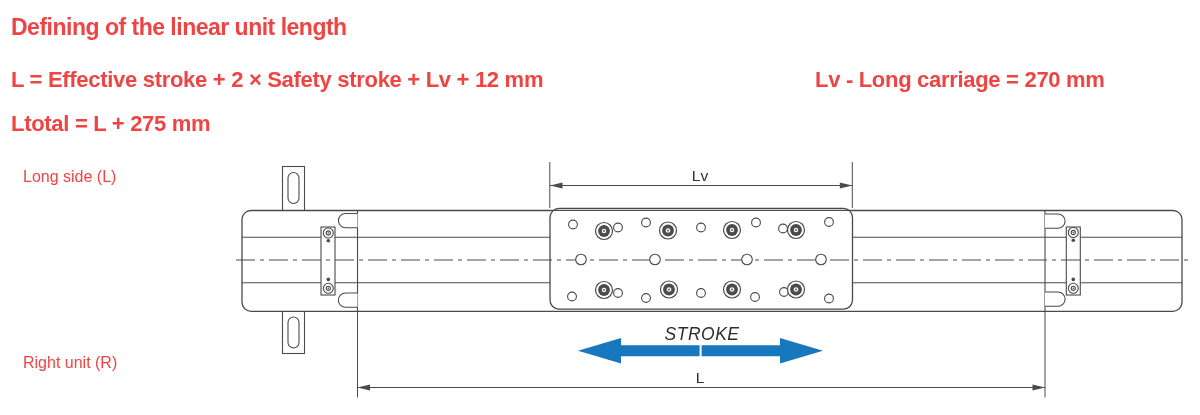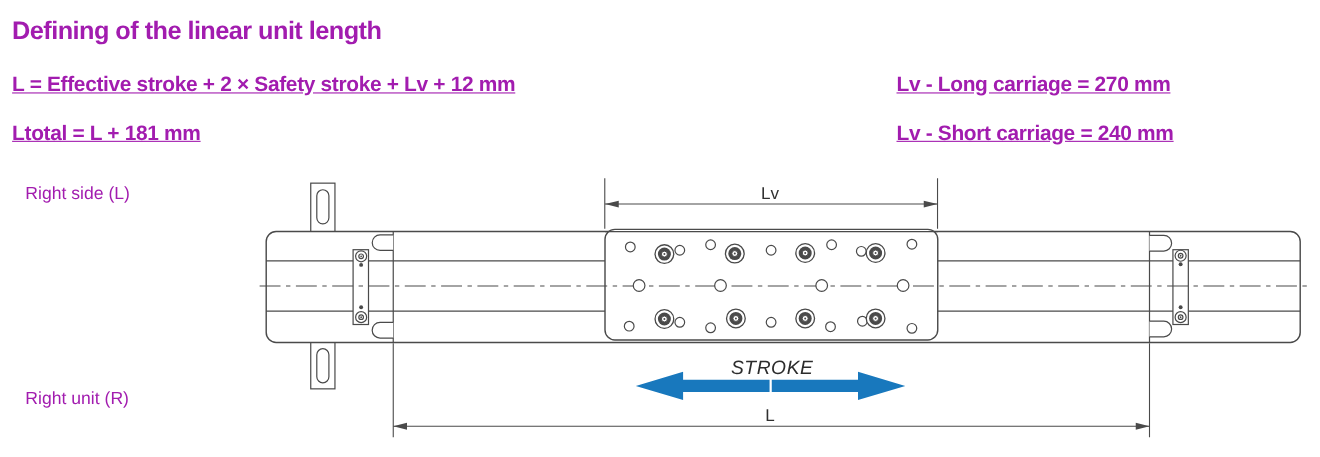--- a/index.html
+++ b/index.html
@@ -1,22 +1,22 @@
 <!DOCTYPE html>
 <html><head>
 <meta charset="utf-8">
 <style>
   html,body{margin:0;padding:0;background:#fff;}
   .canvas{
     position:relative;width:1200px;height:415px;background:#fff;overflow:hidden;
-    font-family:"Liberation Sans","DejaVu Sans",sans-serif;color:#a21caf;
+    font-family:"Liberation Sans","DejaVu Sans",sans-serif;color:#ef4444;
   }
   .txt{position:absolute;white-space:nowrap;}
   .title{left:11px;top:14px;font-size:23px;font-weight:bold;letter-spacing:-0.5px;}
-  .formula{font-size:19px;font-weight:bold;letter-spacing:-0.3px;text-decoration:underline;}
+  .formula{font-size:22px;font-weight:bold;letter-spacing:-0.3px;}
   .f1{left:11px;top:67px;}
   .f2{left:11px;top:111px;}
   .r1{left:815px;top:67px;}
   .r2{left:815px;top:111px;}
   .side{font-size:16px;}
   .s1{left:23px;top:168px;}
   .s2{left:23px;top:354px;}
   svg.diagram{position:absolute;left:0;top:0;}
   
   .ol{fill:#fff;stroke:var(--ln);stroke-width:1.3;}
@@ -30,24 +30,23 @@
   text.strokelab{font:italic 17.5px "Liberation Sans",sans-serif;fill:#2c2c2c;letter-spacing:.5px;}
   .tick{fill:#fff;stroke:none;}
 </style>
 </head>
 <body>
 
 <div class="canvas" style="--ln: #4a4a4a;">
 
   <div class="txt title">Defining of the linear unit length</div>
   <div class="txt formula f1">L = Effective stroke + 2 × Safety stroke + Lv + 12 mm</div>
-  <div class="txt formula f2">Ltotal = L + 181 mm</div>
+  <div class="txt formula f2">Ltotal = L + 275 mm</div>
   <div class="txt formula r1">Lv - Long carriage = 270 mm</div>
-  <div class="txt formula r2">Lv - Short carriage = 240 mm</div>
-  <div class="txt side s1">Right side (L)</div>
+  <div class="txt side s1">Long side (L)</div>
   <div class="txt side s2">Right unit (R)</div>
 
   <svg class="diagram" width="1200" height="415" viewBox="0 0 1200 415">
 
     <g>
       <rect class="wf" x="282.5" y="166.5" width="22" height="45"></rect>
       <rect class="wf" x="288" y="172.5" width="11" height="31" rx="5.5"></rect>
       <rect class="wf" x="282.5" y="310.5" width="22" height="43"></rect>
       <rect class="wf" x="288" y="317" width="11" height="31" rx="5.5"></rect>
     </g>

